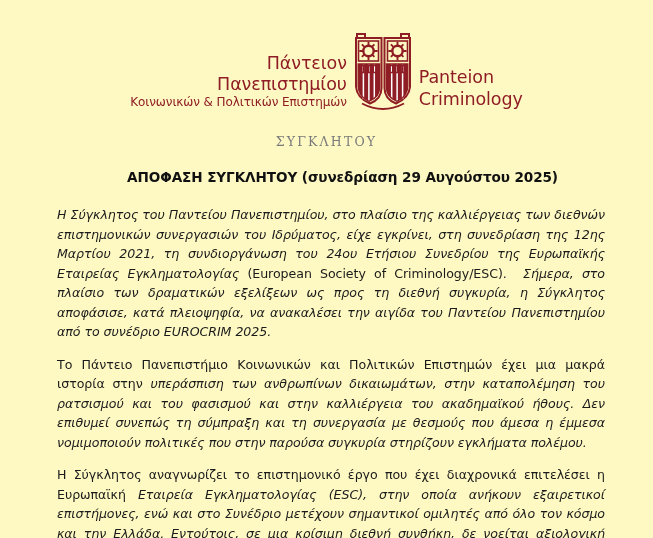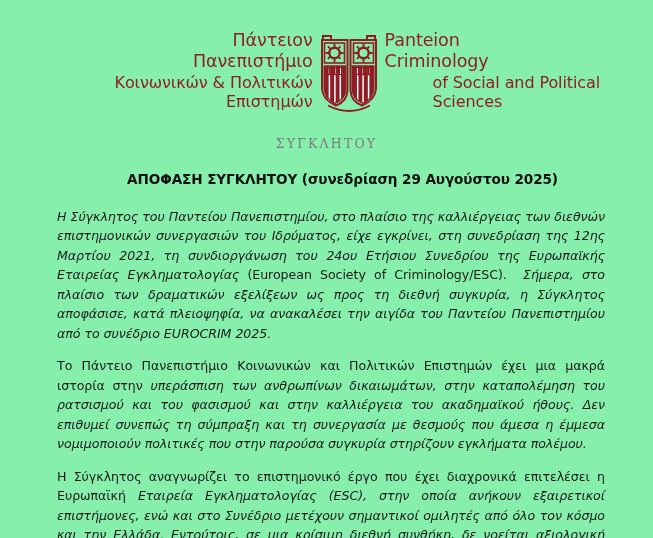--- a/index.html
+++ b/index.html
@@ -14,21 +14,21 @@
     overflow: hidden;
     font-family: "DejaVu Sans", "Liberation Sans", sans-serif;
     color: #1a1a1a;
     -webkit-font-smoothing: antialiased;
   }
 
   .page {
     position: relative;
     width: 653px;
     height: 538px;
-    background: #86efac;
+    background: #fef9c3;
     box-sizing: border-box;
   }
 
   
   .letterhead {
     display: flex;
     flex-direction: row;
     align-items: flex-end;
     justify-content: center;
     padding-top: 30px;
@@ -48,21 +48,21 @@
     text-align: left;
     color: #8f1d25;
     font-family: "DejaVu Sans", "Liberation Sans", sans-serif;
     line-height: 1.22;
     padding-bottom: 2px;
     padding-left: 5px;
     letter-spacing: -0.1px;
   }
   .logo-line-1 { font-size: 17.5px; font-weight: 500; }
   .logo-line-2 { font-size: 17.5px; font-weight: 500; }
-  .logo-line-3 { font-size: 16px; font-weight: 500; margin-left: 48px; }
+  .logo-line-3 { font-size: 12px; font-weight: 500; }
 
   .emblem-wrap {
     width: 62px;
     height: 82px;
     position: relative;
     flex: 0 0 auto;
   }
   .emblem-wrap svg { display: block; }
 
   
@@ -106,21 +106,21 @@
 </style>
 </head>
 <body>
 
 <div class="page">
 
   <div class="letterhead">
 
     <div class="logo-text-left">
       <div class="logo-line-1">Πάντειον</div>
-      <div class="logo-line-2">Πανεπιστήμιο</div>
+      <div class="logo-line-2">Πανεπιστημίου</div>
       <div class="logo-line-3">Κοινωνικών &amp; Πολιτικών Επιστημών</div>
     </div>
 
     <div class="emblem-wrap">
       <svg width="62" height="82" viewBox="0 0 62 82" xmlns="http://www.w3.org/2000/svg" aria-hidden="true">
         <defs>
 
           <g id="rosette">
             <rect x="0" y="0" width="20" height="20" fill="none" stroke="#8f1d25" stroke-width="1.6"></rect>
             <circle cx="10" cy="10" r="5.2" fill="none" stroke="#8f1d25" stroke-width="2.4"></circle>
@@ -162,21 +162,20 @@
             <use href="#window"></use>
           </g>
 
         <path d="M10 73.5 Q31 84.5 52 73.5" fill="none" stroke="#8f1d25" stroke-width="1.8"></path>
       </svg>
     </div>
 
     <div class="logo-text-right">
       <div class="logo-line-1">Panteion</div>
       <div class="logo-line-2">Criminology</div>
-      <div class="logo-line-3">of Social and Political Sciences</div>
     </div>
   </div>
 
   <div class="senate-label">ΣΥΓΚΛΗΤΟΥ</div>
 
   <div class="doc-title">ΑΠΟΦΑΣΗ ΣΥΓΚΛΗΤΟΥ (συνεδρίαση 29 Αυγούστου 2025)</div>
 
   <div class="body-copy">
 
     <p class="para"><span class="ital">Η Σύγκλητος του Παντείου Πανεπιστημίου, στο πλαίσιο της καλλιέργειας των διεθνών επιστημονικών συνεργασιών του Ιδρύματος, είχε εγκρίνει, στη συνεδρίαση της 12ης Μαρτίου 2021, τη συνδιοργάνωση του 24ου Ετήσιου Συνεδρίου της Ευρωπαϊκής Εταιρείας Εγκληματολογίας</span> <span class="upright">(European Society of Criminology/ESC).</span>&nbsp; <span class="ital">Σήμερα, στο πλαίσιο των δραματικών εξελίξεων ως προς τη διεθνή συγκυρία, η Σύγκλητος αποφάσισε, κατά πλειοψηφία, να ανακαλέσει την αιγίδα του Παντείου Πανεπιστημίου από το συνέδριο EUROCRIM 2025.</span></p>

